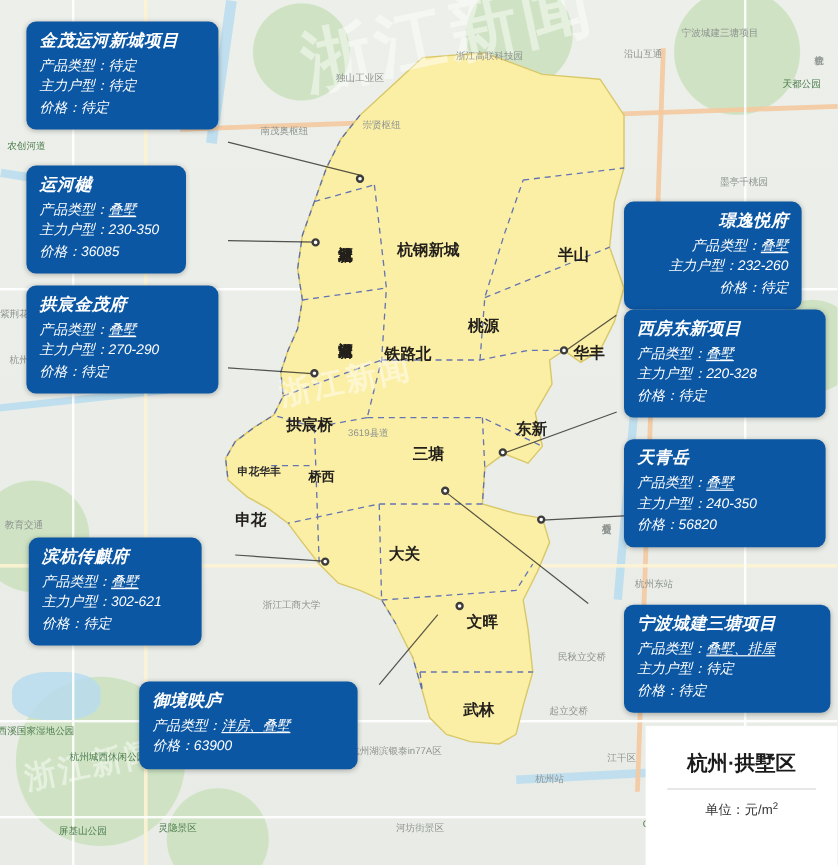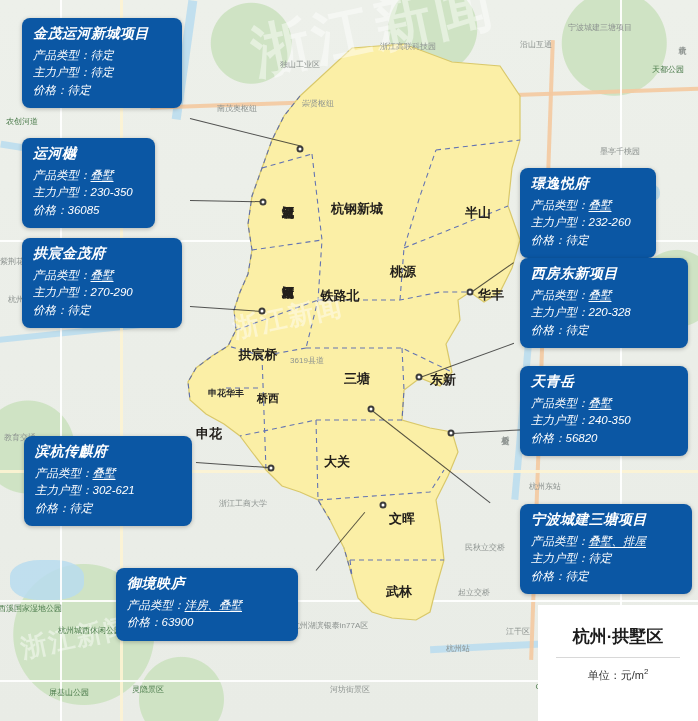--- a/index.html
+++ b/index.html
@@ -287,23 +287,23 @@
   <div class="mlabel vert" style="left:287px;top:196px;">运河新城北</div>
   <div class="mlabel vert" style="left:287px;top:276px;">运河新城南</div>
 
   <div class="mlabel area" style="left:357px;top:209px;">杭钢新城</div>
   <div class="mlabel area" style="left:478px;top:213px;">半山</div>
   <div class="mlabel area" style="left:403px;top:272px;">桃源</div>
   <div class="mlabel area" style="left:340px;top:296px;">铁路北</div>
   <div class="mlabel area" style="left:491px;top:295px;">华丰</div>
   <div class="mlabel area" style="left:258px;top:355px;">拱宸桥</div>
   <div class="mlabel area" style="left:357px;top:379px;">三塘</div>
-  <div class="mlabel area" style="left:443px;top:380px;text-align:right;">东新</div>
+  <div class="mlabel area" style="left:443px;top:358px;text-align:right;">东新</div>
   <div class="mlabel area sm" style="left:268px;top:398px;">桥西</div>
-  <div class="mlabel" style="left:216px;top:393px;font-weight:bold;font-size:9px;padding-left:20px;">申花华丰</div>
+  <div class="mlabel" style="left:216px;top:393px;font-weight:bold;font-size:9px;">申花华丰</div>
   <div class="mlabel area" style="left:209px;top:434px;">申花</div>
   <div class="mlabel area" style="left:337px;top:462px;">大关</div>
   <div class="mlabel area" style="left:402px;top:519px;">文晖</div>
   <div class="mlabel area" style="left:399px;top:592px;">武林</div>
 
   <div class="dot" style="left:263px;top:202px;"></div>
   <div class="dot" style="left:262px;top:311px;"></div>
   <div class="dot" style="left:300px;top:149px;"></div>
   <div class="dot" style="left:470px;top:292px;"></div>
   <div class="dot" style="left:419px;top:377px;"></div>
@@ -344,21 +344,21 @@
       <span class="k">产品类型：</span><span class="v u">叠墅</span>
     </div>
     <div class="row">
       <span class="k">主力户型：</span><span class="v">270-290</span>
     </div>
     <div class="row">
       <span class="k">价格：</span><span class="v">待定</span>
     </div>
   </div>
 
-  <div class="card" style="left:24px;top:436px;width:168px;">
+  <div class="card" style="left:24px;top:448px;width:144px;">
     <div class="title">滨杭传麒府</div>
     <div class="row">
       <span class="k">产品类型：</span><span class="v u">叠墅</span>
     </div>
     <div class="row">
       <span class="k">主力户型：</span><span class="v">302-621</span>
     </div>
     <div class="row">
       <span class="k">价格：</span><span class="v">待定</span>
     </div>
@@ -367,21 +367,21 @@
   <div class="card" style="left:116px;top:568px;width:182px;">
     <div class="title">御境映庐</div>
     <div class="row">
       <span class="k">产品类型：</span><span class="v u">洋房、叠墅</span>
     </div>
     <div class="row">
       <span class="k">价格：</span><span class="v">63900</span>
     </div>
   </div>
 
-  <div class="card" style="left:520px;top:168px;width:136px;">
+  <div class="card" style="left:520px;top:168px;width:148px;text-align:right;">
     <div class="title">璟逸悦府</div>
     <div class="row">
       <span class="k">产品类型：</span><span class="v u">叠墅</span>
     </div>
     <div class="row">
       <span class="k">主力户型：</span><span class="v">232-260</span>
     </div>
     <div class="row">
       <span class="k">价格：</span><span class="v">待定</span>
     </div>

